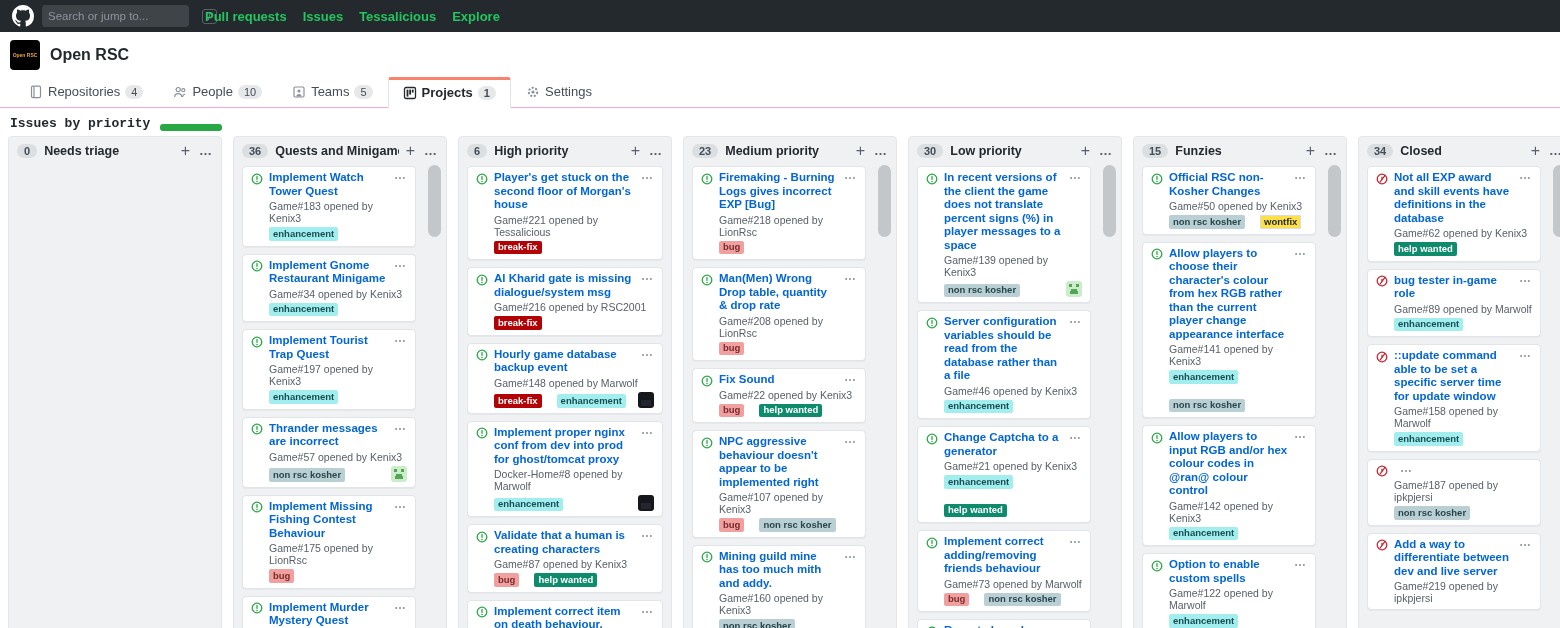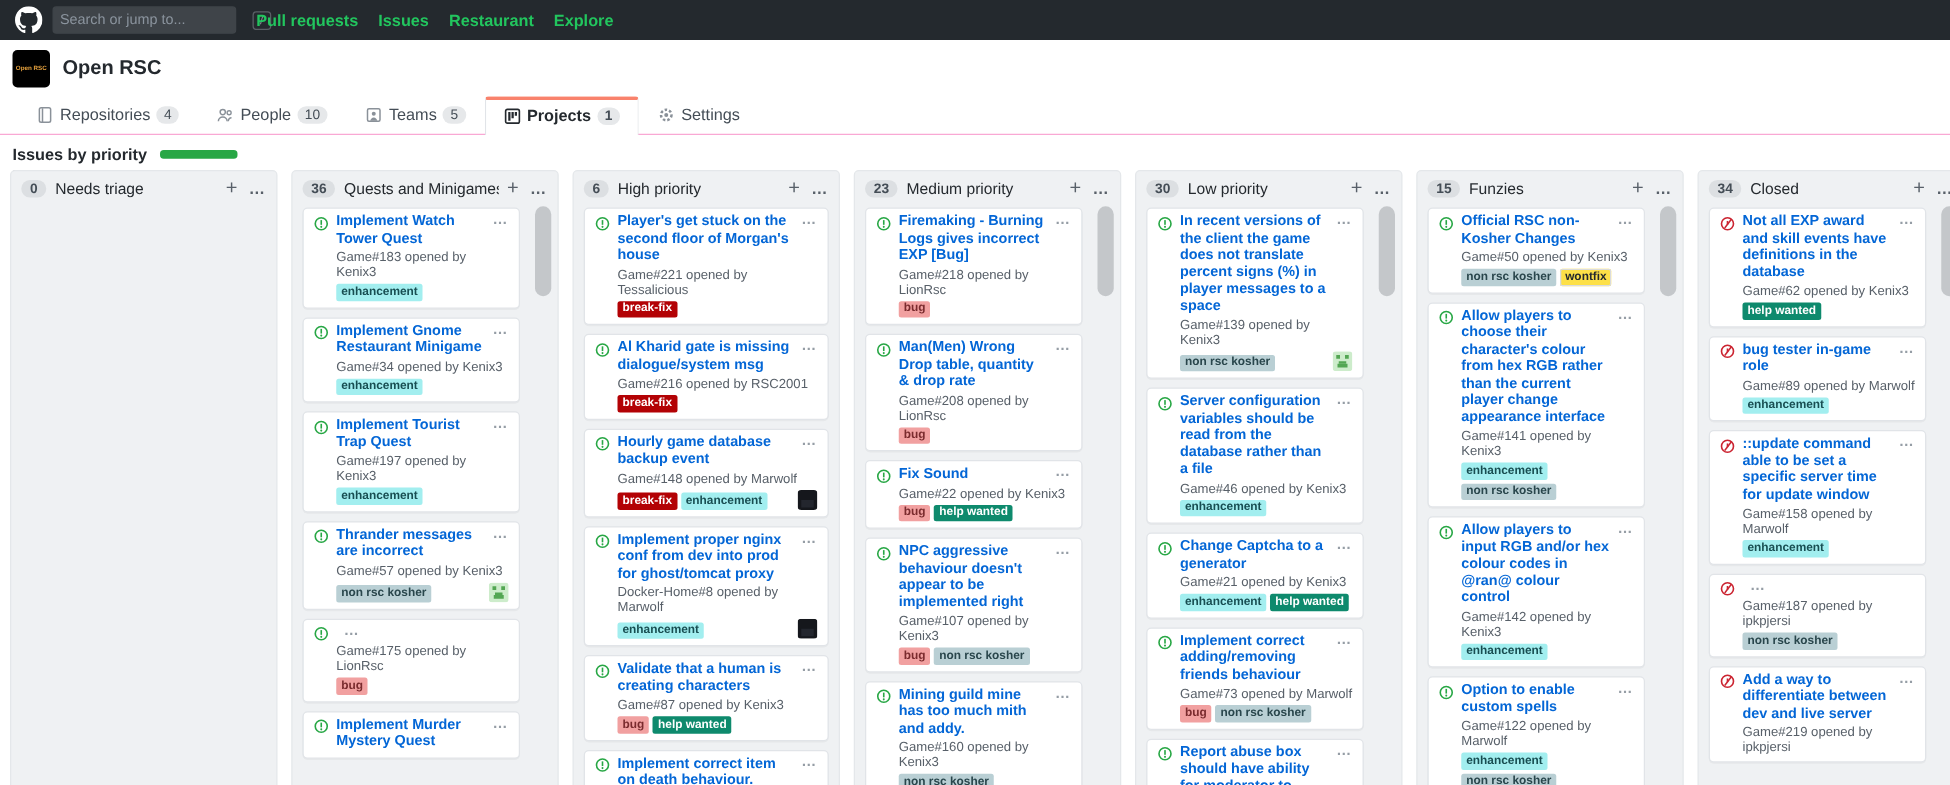--- a/index.html
+++ b/index.html
@@ -30,73 +30,73 @@
   .tabbar { display:flex; align-items:flex-end; padding:0 0 0 14px; border-bottom:1px solid #f9a8d4; height:34px; }
   .tab { display:flex; align-items:center; gap:5px; padding:7px 14px 8px 14px; font-size:13px;
     color:#444d56; text-decoration:none; border:1px solid transparent; border-bottom:none; }
   .tab svg { flex:none; }
   .tab .cnt { background:#e6e8ea; border-radius:9px; font-size:11px; padding:1px 6px; color:#444d56; }
   .tab.active { background:#fff; border-color:#e1e4e8; border-top:3px solid #f9826c; border-radius:3px 3px 0 0;
     font-weight:bold; color:#24292e; margin-bottom:-1px; padding-top:5px; }
 
   
   .proj-row { padding:8px 10px 6px 10px; }
-  .proj-line { display:flex; align-items:center; gap:10px; }
+  .proj-line { display:flex; align-items:flex-end; gap:10px;font-family:Liberation Mono, monospace; }
   .proj-name { font-size:13px; font-weight:bold; }
   .proj-progress { width:62px; height:7px; border-radius:3px; background:#28a745; }
   .proj-updated { font-size:11px; color:#586069; margin-top:4px; }
 
   
   .board { position:absolute; left:0; right:0; top:136px; bottom:0; overflow:hidden;
     display:flex; gap:11px; padding-left:8px; }
   .column { width:214px; flex:none; background:#eff1f3; border:1px solid #e4e7ea; border-radius:4px;
     position:relative; height:520px; overflow:hidden; }
   .col-header { display:flex; align-items:center; gap:7px; padding:7px 8px 6px 8px; }
   .col-count { background:#dcdfe2; color:#444d56; border-radius:10px; font-size:11px; font-weight:bold;
     padding:1px 7px; }
-  .col-title { font-size:12.5px; font-weight:normal; flex:1; white-space:nowrap; overflow:hidden; }
+  .col-title { font-size:12.5px; font-weight:bold; flex:1; white-space:nowrap; overflow:hidden; }
   .col-btn { color:#586069; cursor:pointer; flex:none; }
   .col-add { font-size:16px; line-height:14px; margin-right:2px; }
   .col-kebab { font-size:13px; font-weight:bold; letter-spacing:1px; line-height:10px; }
   .cards { padding:2px 8px 8px 8px; }
   .column.has-scroll .cards { padding-right:30px; }
   .scroll-thumb { position:absolute; top:28px; right:5px; width:13px; height:72px;
     background:#c4c7ca; border-radius:7px; }
 
   
   .card { background:#fff; border:1px solid #e1e4e8; border-radius:4px; padding:4px 8px 5px 8px;
     margin-bottom:7px; box-shadow:0 1px 0 rgba(27,31,35,0.04); }
   .card-top { display:flex; align-items:flex-start; }
   .state-icon { flex:none; margin:1.5px 6px 0 0; }
   .card-title { flex:1; font-size:11.5px; line-height:13.5px; font-weight:bold; color:#0366d6;
     text-decoration:none; }
   .card-kebab { flex:none; color:#959da5; font-size:12px; font-weight:bold; letter-spacing:1px;
     line-height:8px; margin-left:6px; cursor:pointer; }
   .card-meta { font-size:10.5px; line-height:12px; color:#586069; margin:2px 0 0 18px; }
   .card-bottom { display:flex; align-items:flex-end; margin:3px 0 0 18px; }
-  .labels { flex:1; display:flex; flex-wrap:wrap; gap:3px; }
+  .labels { flex:1; display:flex; flex-wrap:wrap; gap:15px; }
   .label { font-size:9.5px; font-weight:bold; padding:1.5px 4px; border-radius:2px; line-height:10.5px;
     white-space:nowrap; }
   .avatar { width:16px; height:16px; border-radius:3px; overflow:hidden; flex:none; margin-left:6px; }
 </style>
 </head>
 <body>
 
 <div class="topnav">
   <svg class="gh-mark" viewBox="0 0 16 16">
     <path fill="#fff" d="M8 0C3.58 0 0 3.58 0 8c0 3.54 2.29 6.53 5.47 7.59.4.07.55-.17.55-.38 0-.19-.01-.82-.01-1.49-2.01.37-2.53-.49-2.69-.94-.09-.23-.48-.94-.82-1.13-.28-.15-.68-.52-.01-.53.63-.01 1.08.58 1.23.82.72 1.21 1.87.87 2.33.66.07-.52.28-.87.51-1.07-1.78-.2-3.64-.89-3.64-3.95 0-.87.31-1.59.82-2.15-.08-.2-.36-1.02.08-2.12 0 0 .67-.21 2.2.82.64-.18 1.32-.27 2-.27s1.36.09 2 .27c1.53-1.04 2.2-.82 2.2-.82.44 1.1.16 1.92.08 2.12.51.56.82 1.27.82 2.15 0 3.07-1.87 3.75-3.65 3.95.29.25.54.73.54 1.48 0 1.07-.01 1.93-.01 2.2 0 .21.15.46.55.38A8.01 8.01 0 0 0 16 8c0-4.42-3.58-8-8-8z"></path>
   </svg>
   <div class="searchbox">
     <input placeholder="Search or jump to..." style="">
     <span class="slash-hint">/</span>
   </div>
   <div class="topnav-links">
     <a href="#">Pull requests</a>
     <a href="#">Issues</a>
-    <a href="#">Restaurant</a>
+    <a href="#">Tessalicious</a>
     <a href="#">Explore</a>
   </div>
 </div>
 
 <div class="org-head">
   <div class="org-avatar">
       <span>Open RSC</span>
     </div>
   <div class="org-name">Open RSC</div>
 </div>
@@ -249,20 +249,21 @@
               </svg></span>
           </div>
         </article>
         <article class="card">
           <div class="card-top">
             <svg width="12" height="12" viewBox="0 0 14 14" class="state-icon">
               <circle cx="7" cy="7" r="5.6" fill="none" stroke="#28a745" stroke-width="1.5"></circle>
               <rect x="6.25" y="3.6" width="1.5" height="4.4" fill="#28a745"></rect>
               <circle cx="7" cy="9.9" r="0.95" fill="#28a745"></circle>
             </svg>
+            <a class="card-title" href="#">Implement Missing Fishing Contest Behaviour</a>
             <span class="card-kebab">…</span>
           </div>
           <div class="card-meta">Game#175 opened by LionRsc</div>
           <div class="card-bottom">
             <div class="labels">
               <span class="label" style="background: rgb(241, 160, 160); color: rgb(122, 43, 46);">bug</span>
             </div>
           </div>
         </article>
         <article class="card">

